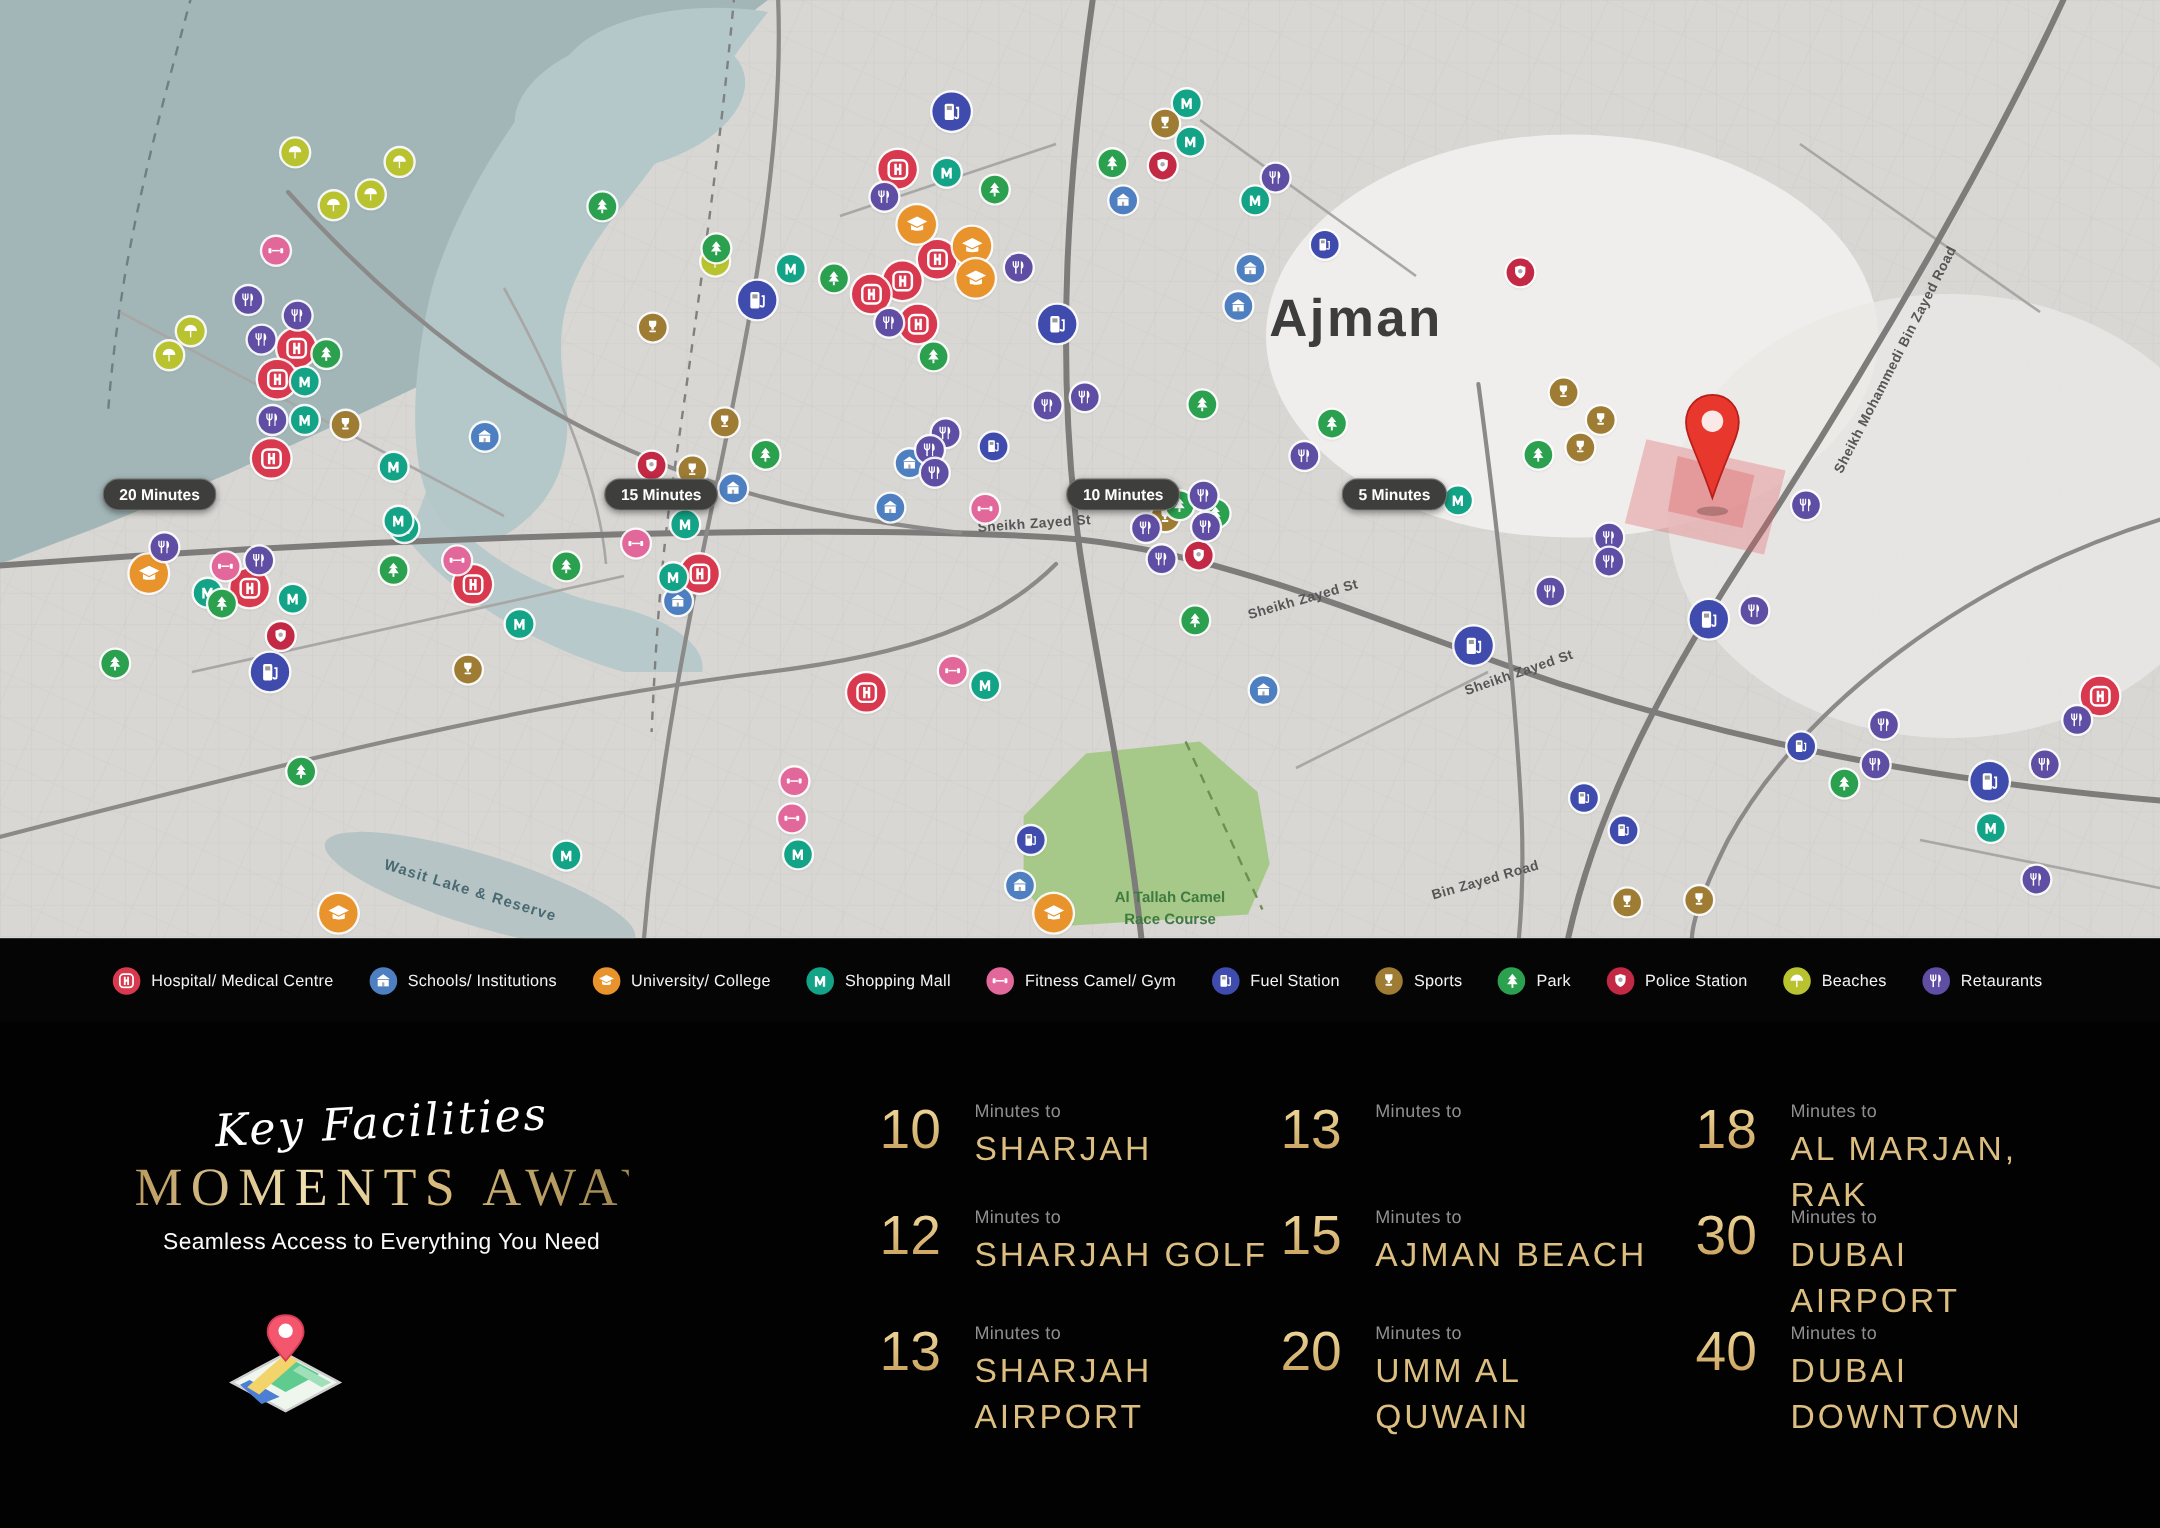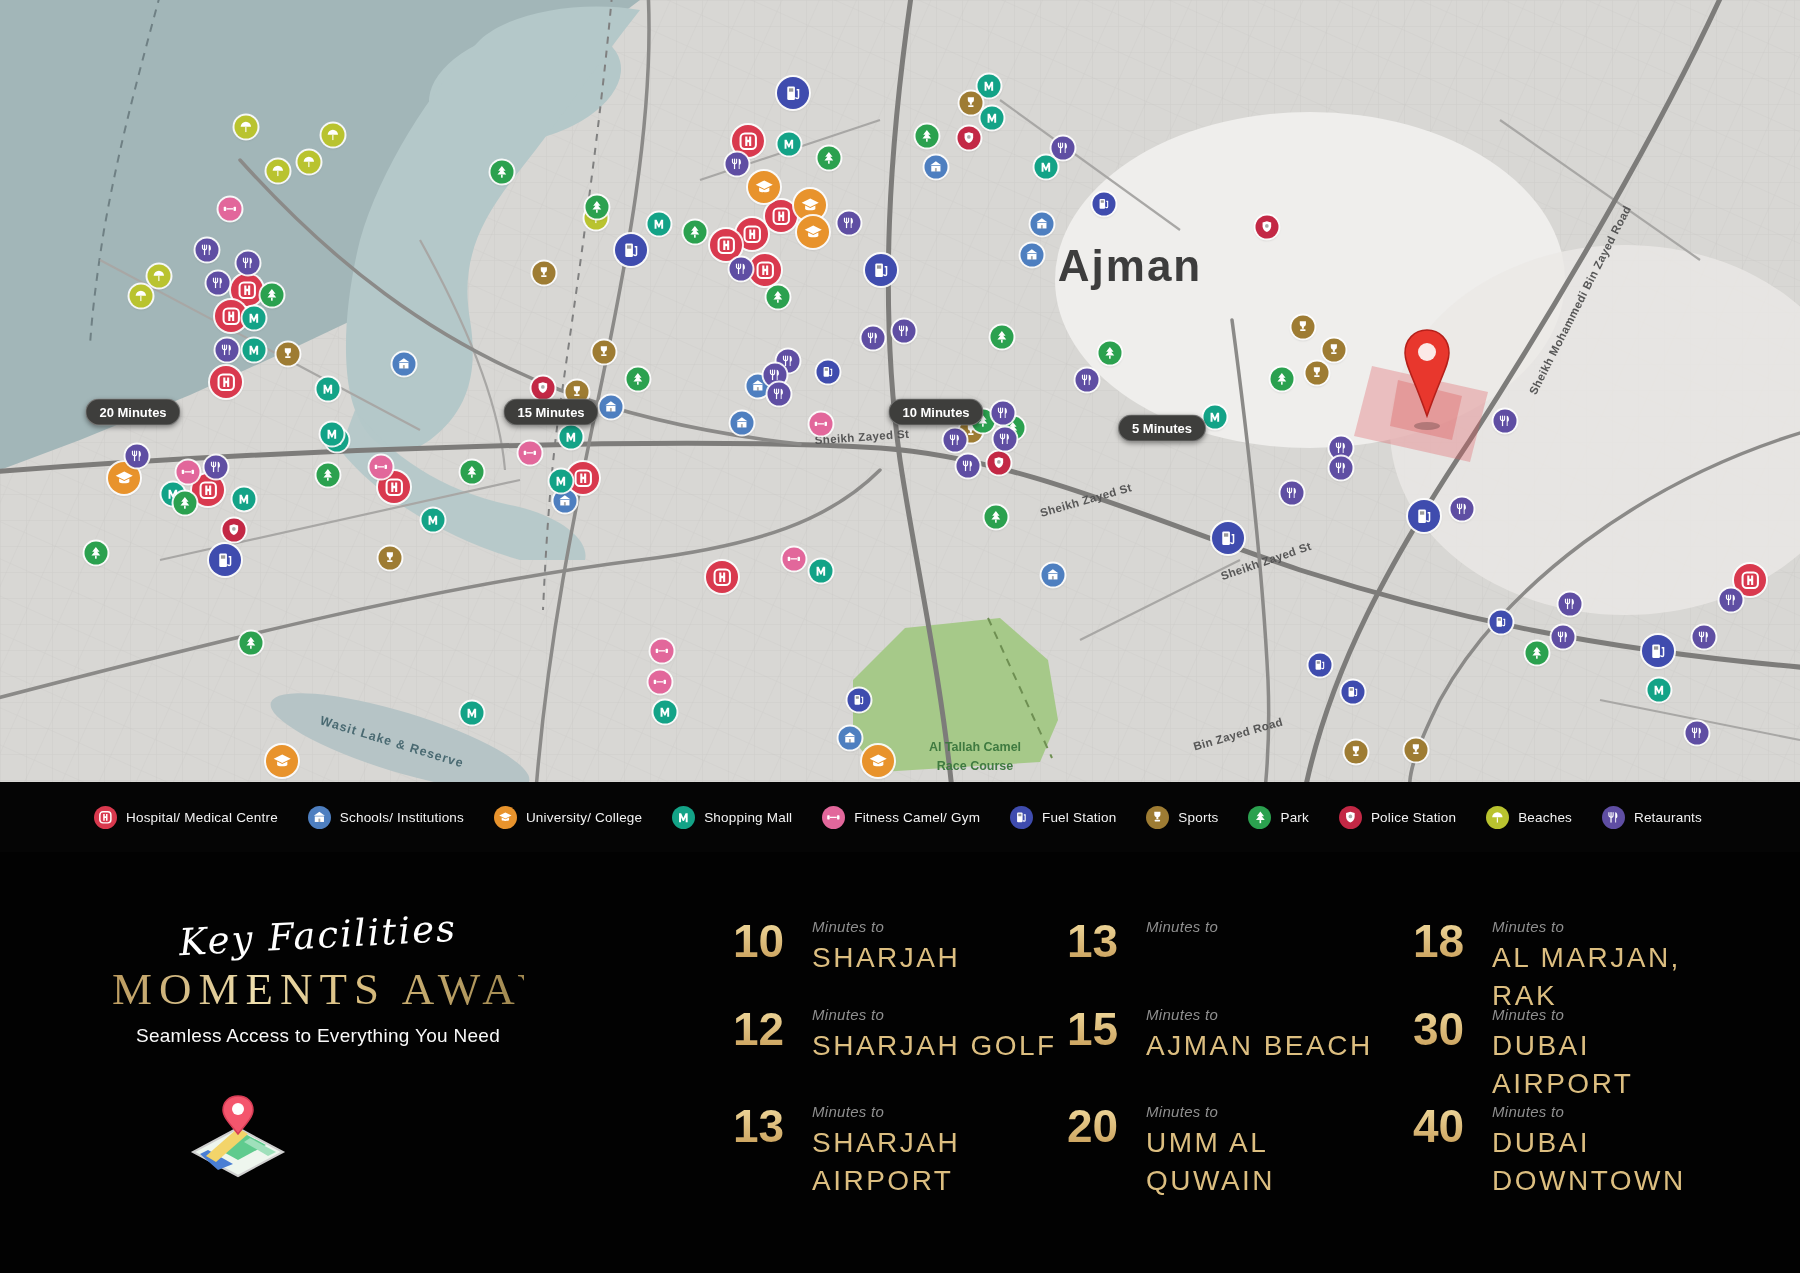--- a/index.html
+++ b/index.html
@@ -38,24 +38,24 @@
             transform:rotate(-3deg);letter-spacing:2px;}
   .main-h{margin-top:6px;font-family:"Liberation Serif",serif;font-size:45px;letter-spacing:7px;
           background:linear-gradient(100deg,#b9985c 0%,#efdfae 35%,#d9bd7f 60%,#9d854d 100%);
           -webkit-background-clip:text;background-clip:text;color:transparent;white-space:nowrap;}
   .sub-h{margin-top:10px;font-size:19px;color:#fafafa;letter-spacing:.3px;}
   .brand-icon{position:absolute;left:188px;top:238px;width:100px;height:92px;}
   
   .dest-grid{position:absolute;left:733px;top:56px;display:grid;grid-auto-flow:column;
              grid-template-rows:88px 97px 80px;grid-template-columns:334px 346px 330px;}
   .dest{display:flex;gap:15px;align-items:flex-start;padding-top:10px;}
-  .dest-num{min-width:64px;font-size:46px;line-height:1;font-weight:700;
+  .dest-num{min-width:64px;font-size:46px;line-height:1;font-weight:400;
             background:linear-gradient(180deg,#f2dca0,#c79d58);
             -webkit-background-clip:text;background-clip:text;color:transparent;}
-  .dest-pre{font-size:15px;font-style:italic;color:#8f8f8f;letter-spacing:.3px;}
+  .dest-pre{font-size:15px;color:#8f8f8f;letter-spacing:.3px;}
   .dest-name{margin-top:4px;font-size:28px;letter-spacing:2.5px;color:#dcbe80;max-width:246px;line-height:1.35;}
 </style>
 </head>
 <body>
 
 <div class="stage">
 
   <div class="map">
     <svg class="art" width="1800" height="782" viewBox="0 0 1800 782">
       <defs>
@@ -1044,21 +1044,21 @@
             <rect x="7.2" y="3.5" width="2" height="17" fill="#fff"></rect>
             <path d="M4.8 3.5v5a3.4 3.4 0 0 0 6.8 0v-5" fill="none" stroke="#fff" stroke-width="1.8"></path>
             <path d="M15 3.5c2.2 0 3.6 2.6 3.6 6.2 0 2.2-1 3.4-2.1 3.7v7.1H15z" fill="#fff"></path>
           </svg>
         </div>
       </div>
     <div id="badges-layer">
         <div class="badge" style="left: 133px; top: 412px;">20 Minutes</div>
         <div class="badge" style="left: 551px; top: 412px;">15 Minutes</div>
         <div class="badge" style="left: 936px; top: 412px;">10 Minutes</div>
-        <div class="badge" style="left: 1162px; top: 428px;">5 Minutes</div>
+        <div class="badge" style="left: 1162px; top: 412px;">5 Minutes</div>
       </div>
 
     <div class="pin" id="map-pin" style="left: 1427px; top: 424px;">
       <svg width="48" height="92" viewBox="0 0 48 92">
         <path d="M24 2 C11 2 2 12 2 25 C2 37 11 50 24 88 C37 50 46 37 46 25 C46 12 37 2 24 2 Z" fill="#e8372d" stroke="#b5201a" stroke-width="1.5"></path>
         <circle cx="24" cy="24" r="9" fill="#fbe9e7"></circle>
       </svg>
     </div>
   </div>
 

